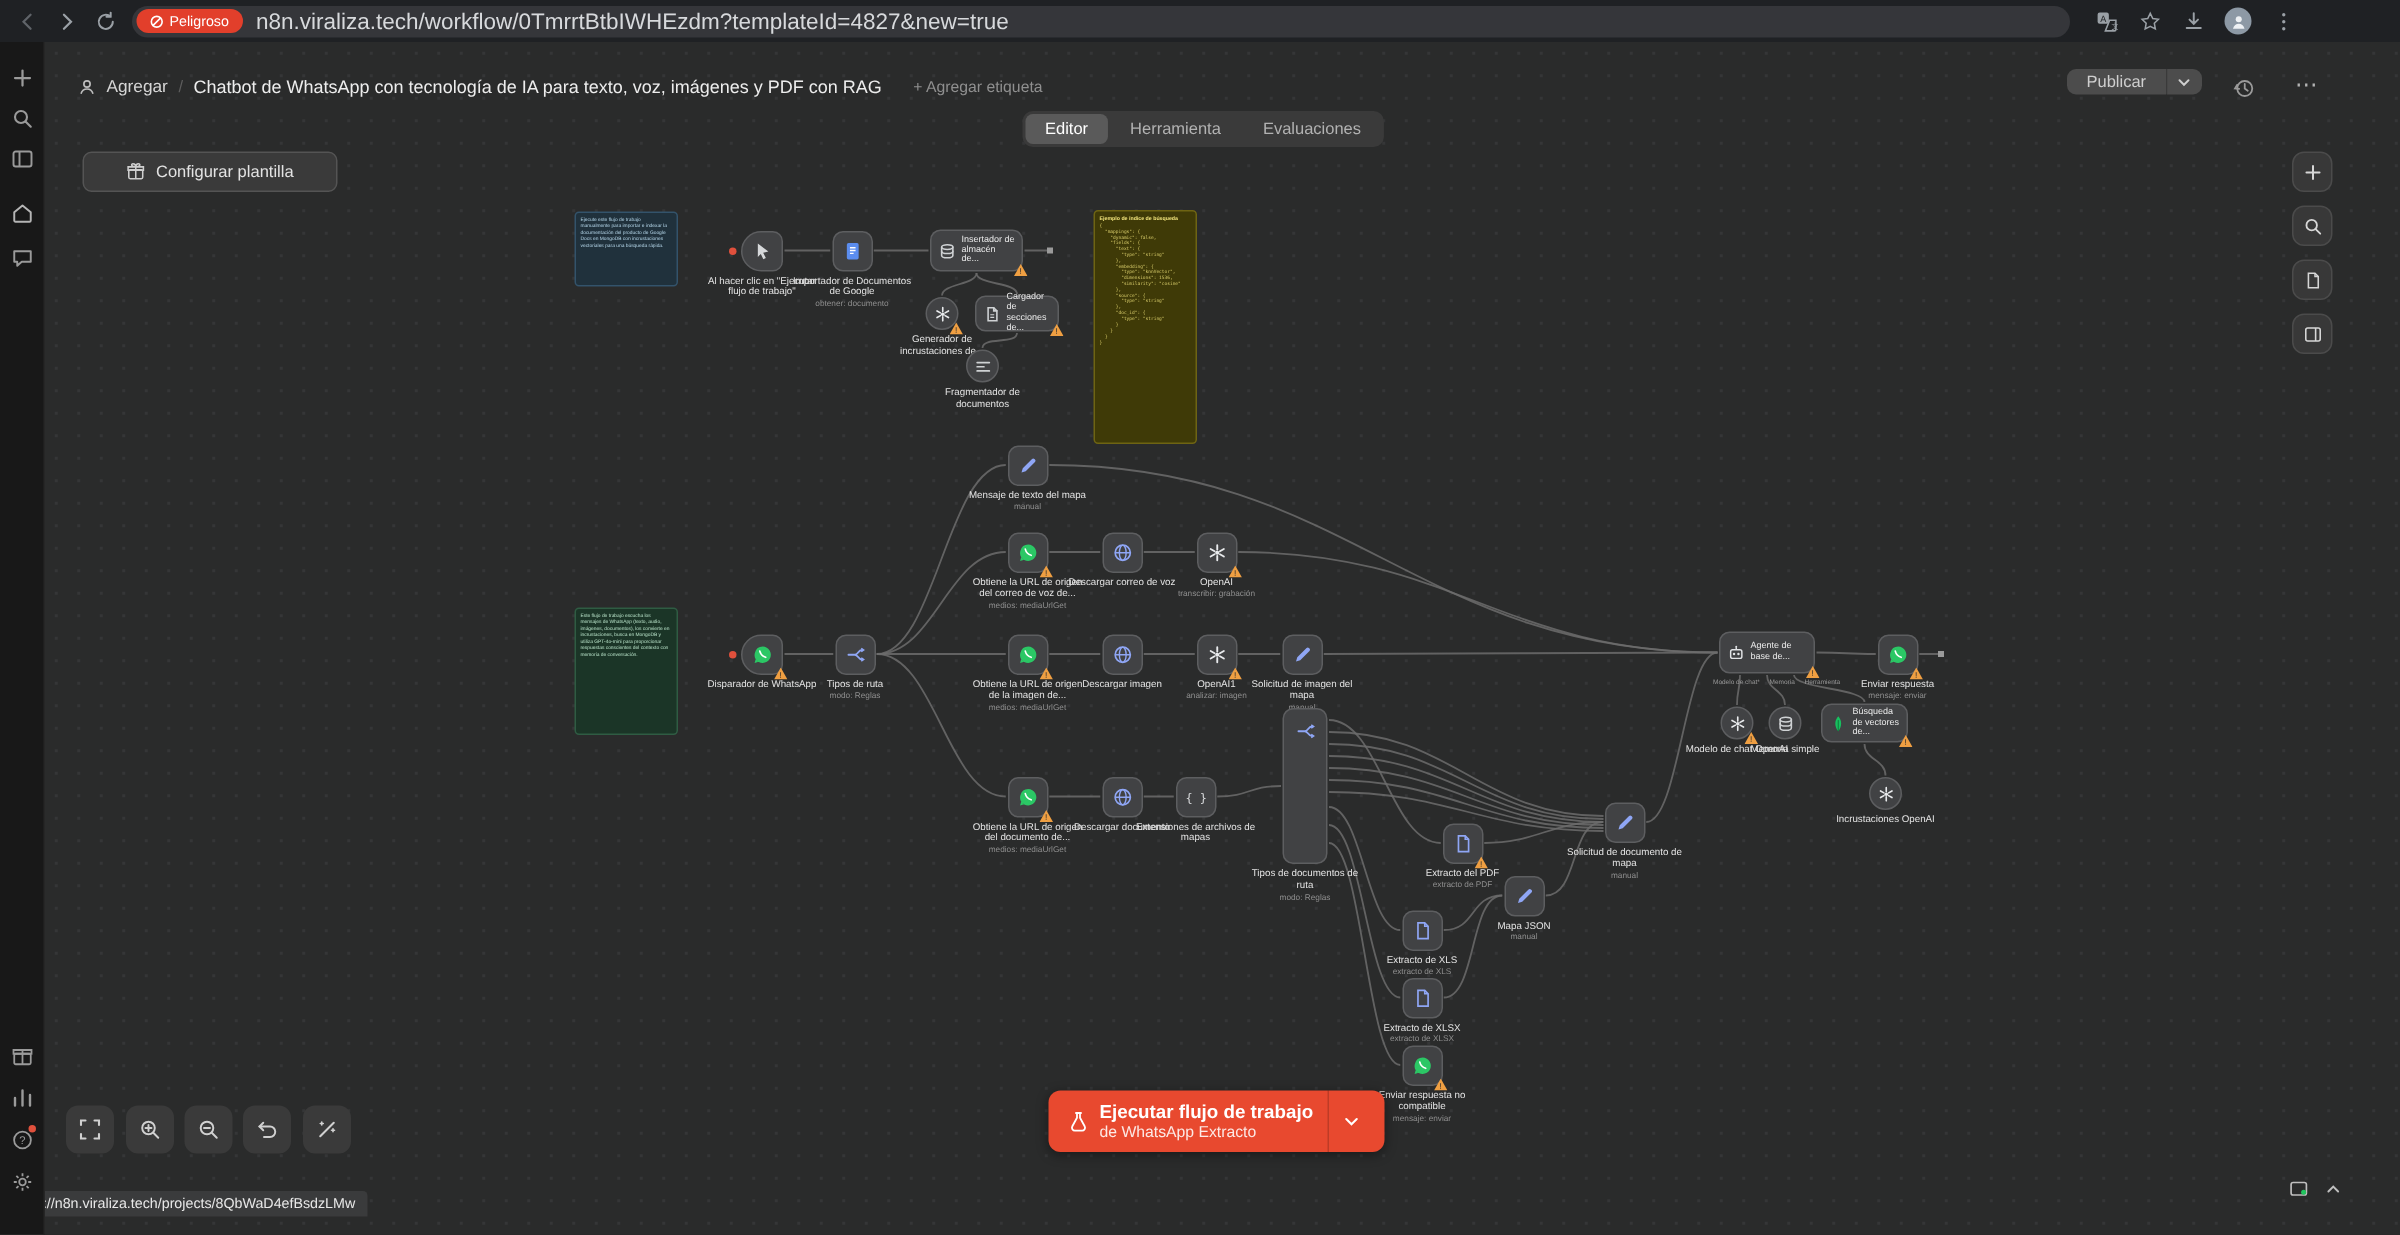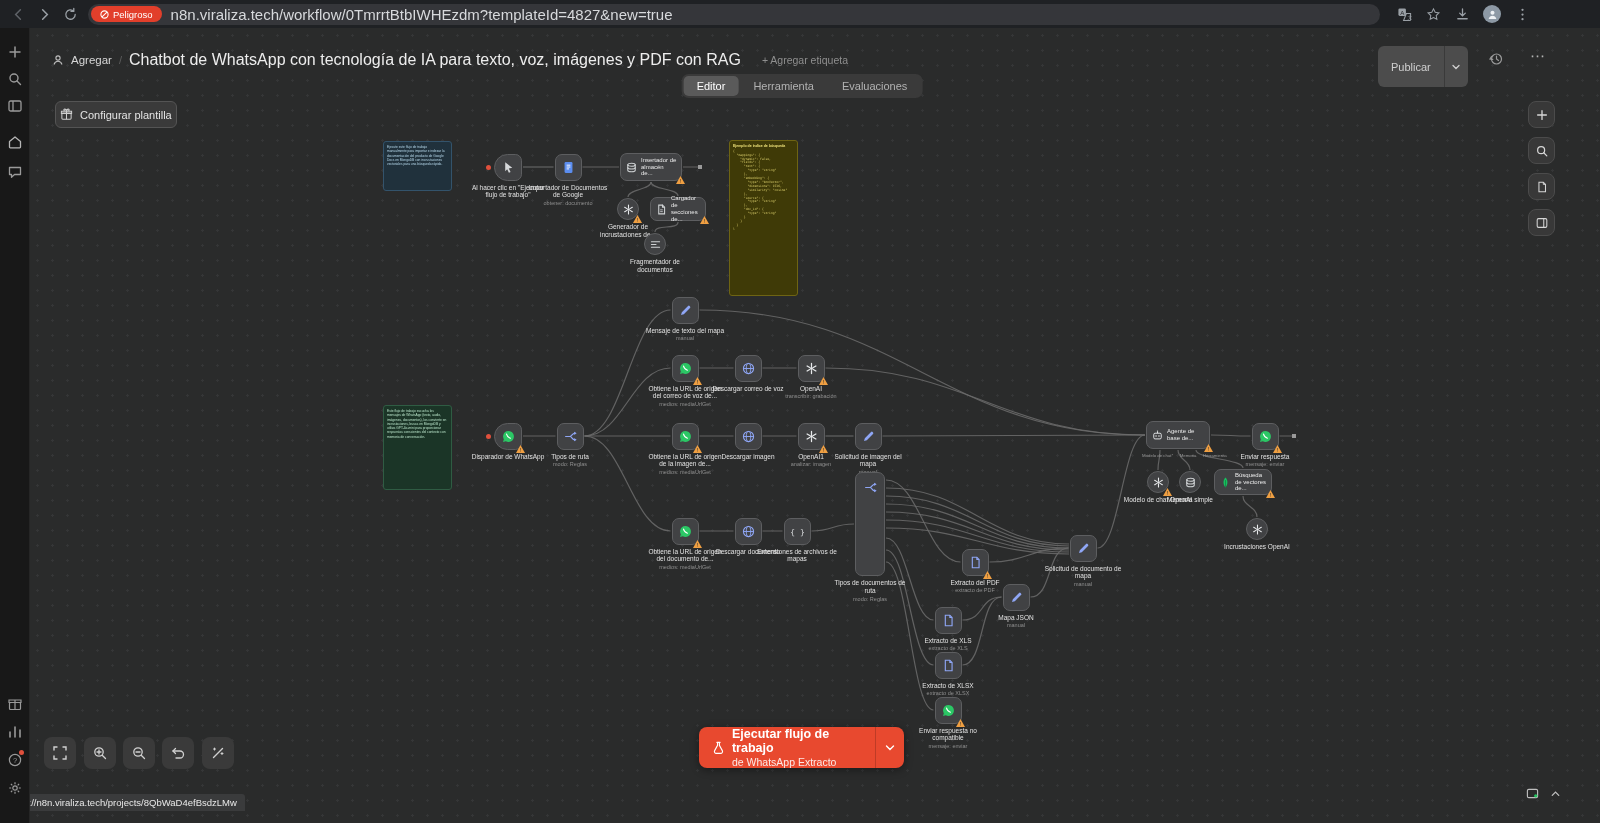--- a/index.html
+++ b/index.html
@@ -29,43 +29,43 @@
   #edge-layer{position:absolute;left:0;top:0;width:1600px;height:823px;z-index:1;pointer-events:none}
   .edge{stroke:#6c6c6c;stroke-width:1.2;fill:none;opacity:.85}
   .endcap{fill:#9a9a9a}
   #node-layer{position:absolute;left:0;top:0;width:1600px;height:823px;z-index:2}
 
   
   #breadcrumb{position:absolute;left:52px;top:51px;display:flex;align-items:center;gap:7px;z-index:20}
   #breadcrumb svg{width:12px;height:12px}
   #crumb-project{color:#d6d6d6;font-size:11.5px}
   .crumb-sep{color:#5d5d5d;font-size:11px}
-  #crumb-title{color:#ededed;font-size:16px}
+  #crumb-title{color:#ededed;font-size:12px}
   #add-tag{color:#8f8f8f;font-size:10.5px;margin-left:14px}
   #tab-strip{position:absolute;left:802px;top:74px;transform:translateX(-50%);background:#3a3a3a;border-radius:7px;padding:2px;display:flex;gap:2px;z-index:20}
   .tab{font-size:11px;color:#b2b2b2;padding:4px 13px;border-radius:5px;white-space:nowrap}
   .tab.active{background:#5a5a5a;color:#fff}
-  #publish-group{position:absolute;left:1378px;top:46px;height:41px;display:flex;z-index:20}
+  #publish-group{position:absolute;left:1378px;top:46px;height:17px;display:flex;z-index:20}
   #publish-main{background:#4c4c4c;color:#cfcfcf;font-size:11px;display:flex;align-items:center;padding:0 13px;border-radius:6px 0 0 6px}
   #publish-chev{background:#4c4c4c;border-left:1px solid #3a3a3a;width:24px;display:flex;align-items:center;justify-content:center;border-radius:0 6px 6px 0}
   #publish-chev svg{width:10px;height:10px}
   #history-btn{position:absolute;left:1488px;top:51px;z-index:20}
   #history-btn svg{width:16px;height:16px}
   #more-btn{position:absolute;left:1530px;top:47px;color:#b3b3b3;font-size:15px;letter-spacing:1px;z-index:20}
 
   
-  #config-template{position:absolute;left:55px;top:101px;height:27px;background:#3a3a3a;border:1px solid #545454;border-radius:6px;display:flex;align-items:center;gap:7px;padding:0 4px;color:#e3e3e3;font-size:11px;z-index:20}
+  #config-template{position:absolute;left:55px;top:101px;height:27px;background:#3a3a3a;border:1px solid #545454;border-radius:6px;display:flex;align-items:center;gap:7px;padding:0 28px;color:#e3e3e3;font-size:11px;z-index:20}
   #config-template svg{width:13px;height:13px}
   .float-btn{position:absolute;left:1528px;width:27px;height:27px;background:#383838;border:1px solid #4b4b4b;border-radius:8px;display:flex;align-items:center;justify-content:center;z-index:20}
   .float-btn svg{width:14px;height:14px}
   .ctl-btn{position:absolute;width:32px;height:32px;background:#3a3a3a;border-radius:8px;display:flex;align-items:center;justify-content:center;z-index:20;top:737px}
   .ctl-btn svg{width:16px;height:16px}
 
   
-  #execute-btn{position:absolute;left:699px;top:727px;width:205px;height:41px;background:#e8492f;border-radius:8px;display:flex;align-items:center;z-index:25;box-shadow:0 2px 8px rgba(0,0,0,.4)}
+  #execute-btn{position:absolute;left:699px;top:727px;width:224px;height:41px;background:#e8492f;border-radius:8px;display:flex;align-items:center;z-index:25;box-shadow:0 2px 8px rgba(0,0,0,.4)}
   #execute-btn .flask{width:16px;height:16px;margin:0 6px 0 12px}
   #exec-texts{display:flex;flex-direction:column;line-height:1.15}
   #exec-line1{color:#fff;font-size:12.5px;font-weight:bold}
   #exec-line2{color:rgba(255,255,255,.88);font-size:10.5px}
   #exec-divider{width:1px;height:41px;background:rgba(0,0,0,.18);margin-left:10px}
   #exec-chev{width:30px;display:flex;align-items:center;justify-content:center}
   #exec-chev svg{width:12px;height:12px}
 
   
   #status-link{position:absolute;left:0;top:794px;background:#3a3b3c;color:#e8e8e8;font-size:9.5px;padding:3px 8px;border-radius:0 3px 0 0;z-index:30}

